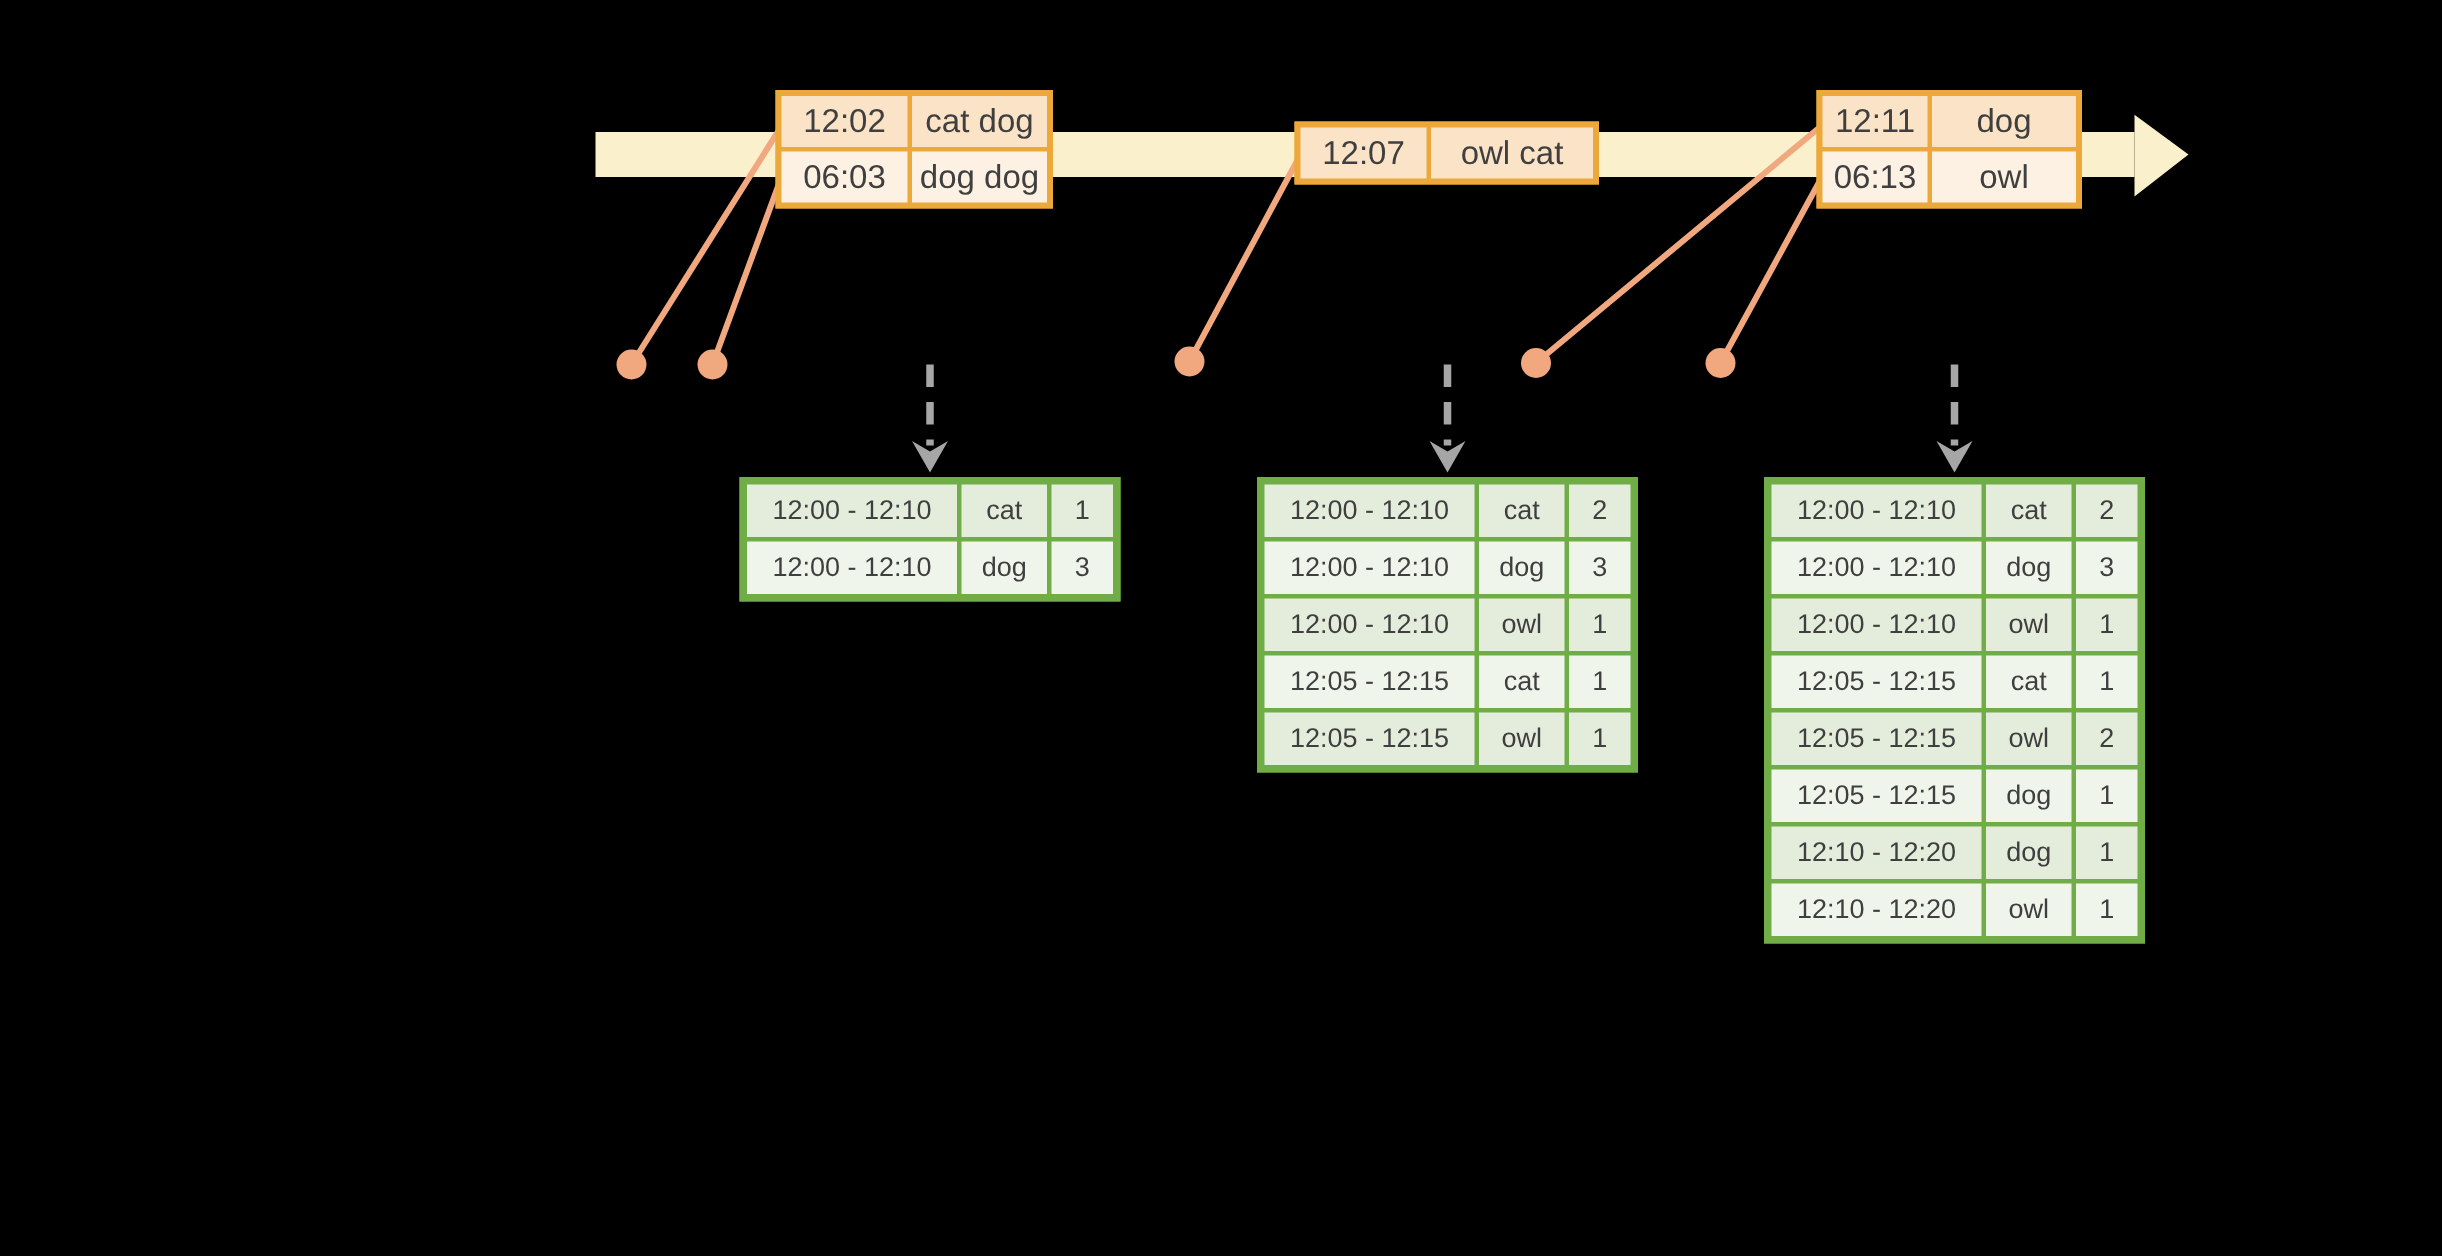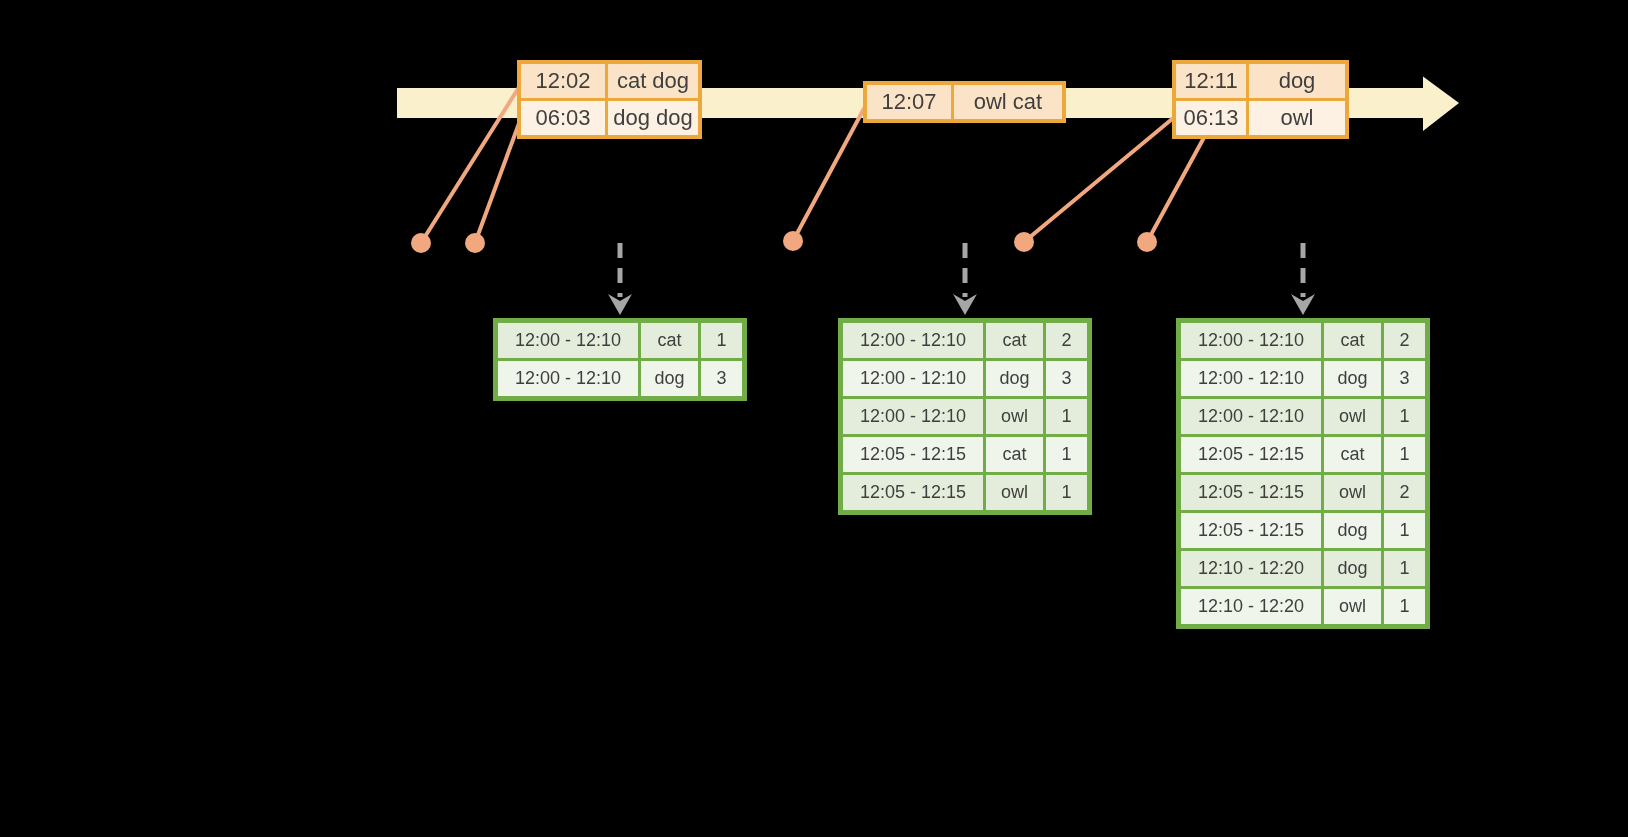--- a/index.html
+++ b/index.html
@@ -24,21 +24,21 @@
   }
   .etable .cell{
     display:flex;align-items:center;justify-content:center;
     font-size:22px;
     color:var(--text,#3f3f3f);
   }
   .etable .dark{background:var(--event-row-dark,#FAE3C6);}
   .etable .light{background:var(--event-row-light,#FCF1E3);}
   .etable1{left:517px;top:60px;grid-template-columns:84px 90px;}
   .etable2{left:863px;top:81px;grid-template-columns:84px 108px;}
-  .etable3{left:1172px;top:60px;grid-template-columns:70px 96px;}
+  .etable3{left:1211px;top:60px;grid-template-columns:70px 96px;}
 
   
   .gtable{
     position:absolute;
     display:grid;
     gap:3px;
     border:5px solid var(--result-border,#70AD47);
     background:var(--result-border,#70AD47);
     grid-template-columns:140px 57px 41px;
     grid-auto-rows:35px;

